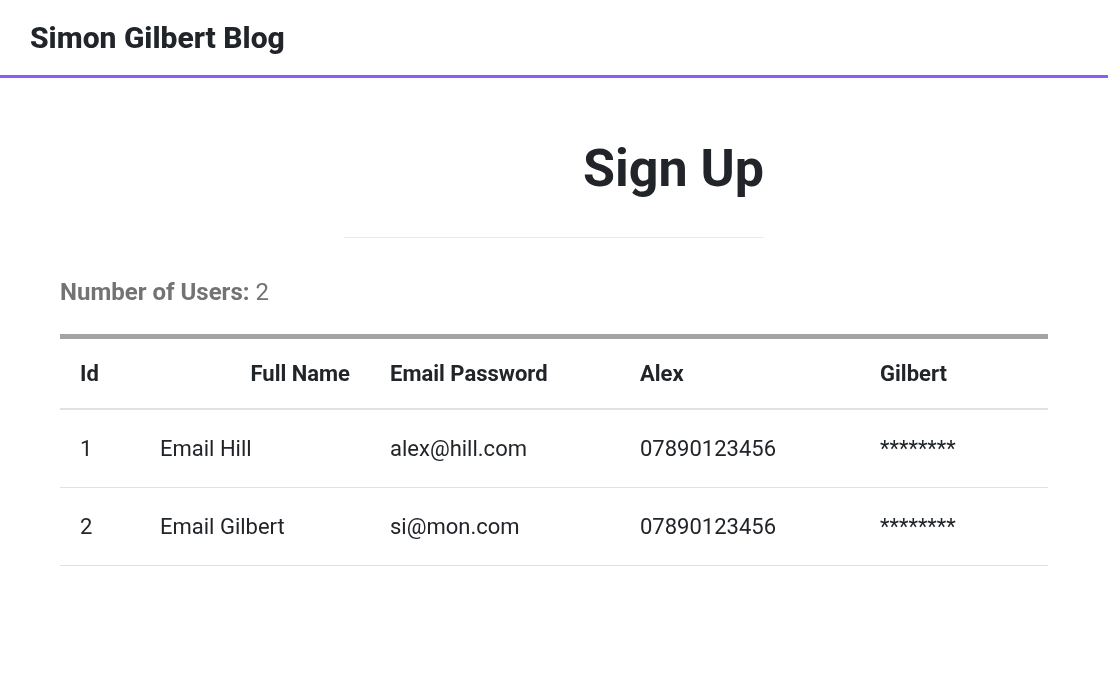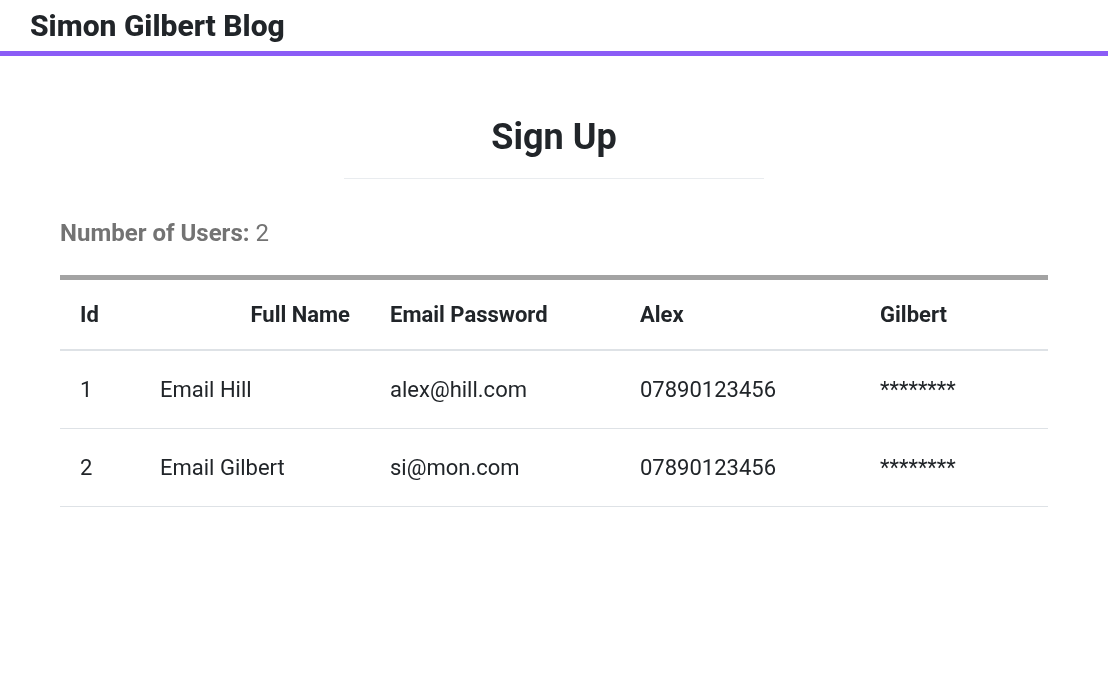--- a/index.html
+++ b/index.html
@@ -8,42 +8,43 @@
       box-sizing: border-box;
     }
     body {
       font-family: -apple-system, BlinkMacSystemFont, "Segoe UI", Roboto, "Helvetica Neue", Arial, sans-serif;
       background: #ffffff;
       color: #212529;
       width: 1108px;
       height: 678px;
     }
     .header {
-      padding: 8px 30px;
-      border-bottom: 5px solid #8b5cf6;
+      padding: 20px 30px;
+      border-bottom: 3px solid #8b5cf6;
     }
     .header-title {
       font-size: 30px;
       font-weight: 800;
       color: #212529;
     }
     .main {
       padding: 60px 60px 0 60px;
     }
     .page-title-wrap {
       text-align: center;
       width: 420px;
       margin: 0 auto 40px auto;
     }
     .page-title {
-      font-size: 36px;
+      font-size: 52px;
       font-weight: 700;
       color: #212529;
-      padding-bottom: 20px;
+      padding-bottom: 38px;
       border-bottom: 1px solid #e9ecef;
+      text-align: right;
     }
     .user-count {
       font-size: 24px;
       font-weight: 400;
       color: #737373;
       margin-bottom: 28px;
     }
     .user-count-label {
       font-weight: 700;
     }

